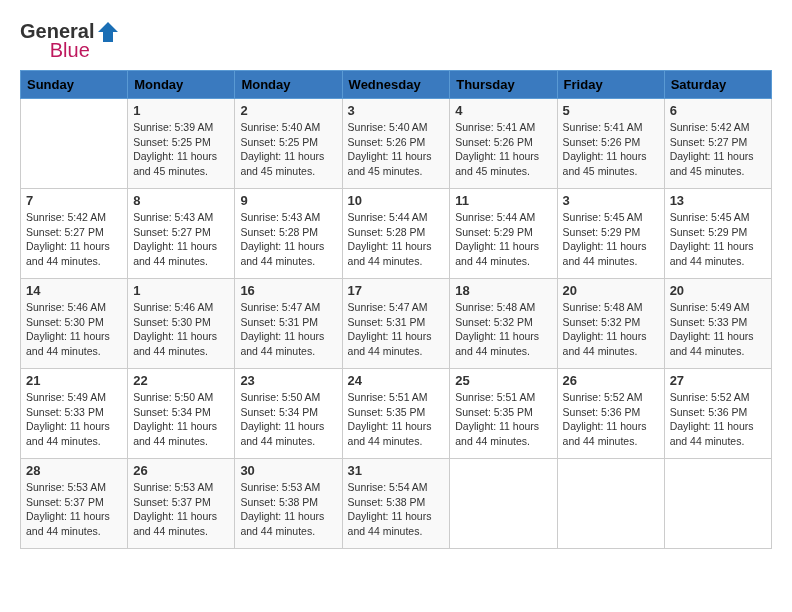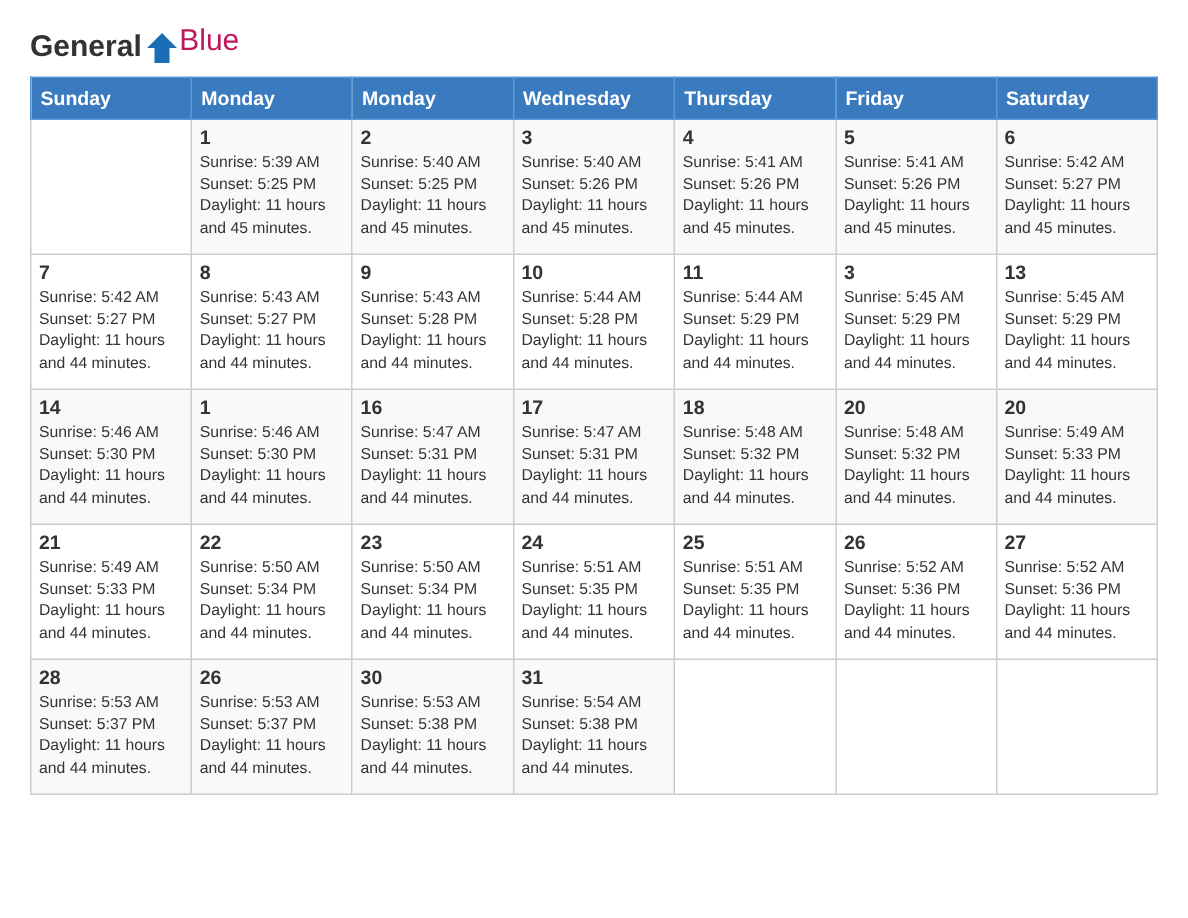--- a/index.html
+++ b/index.html
@@ -11,22 +11,22 @@
       padding: 20px;
     }
     .header {
       display: flex;
       justify-content: space-between;
       align-items: flex-start;
       margin-bottom: 8px;
     }
     .logo {
       display: flex;
-      flex-direction: row;
-      align-items: flex-start;
+      flex-direction: column;
+      align-items: center;
     }
     .title-block {
       text-align: right;
     }
     .month-title {
       font-size: 36px;
       font-weight: bold;
       color: #333;
       line-height: 1.1;
     }
@@ -34,21 +34,21 @@
       font-size: 15px;
       color: #555;
     }
     table {
       width: 100%;
       border-collapse: collapse;
       font-size: 11px;
     }
     thead tr th {
       background-color: #3a7abf;
-      color: #ffffff;
+      color: #000000;
       text-align: left;
       padding: 6px 6px;
       font-size: 13px;
       font-weight: bold;
       border: 1px solid #5a9ad4;
       margin-top: 28px;
     }
     tbody tr td {
       border: 1px solid #ccc;
       vertical-align: top;

